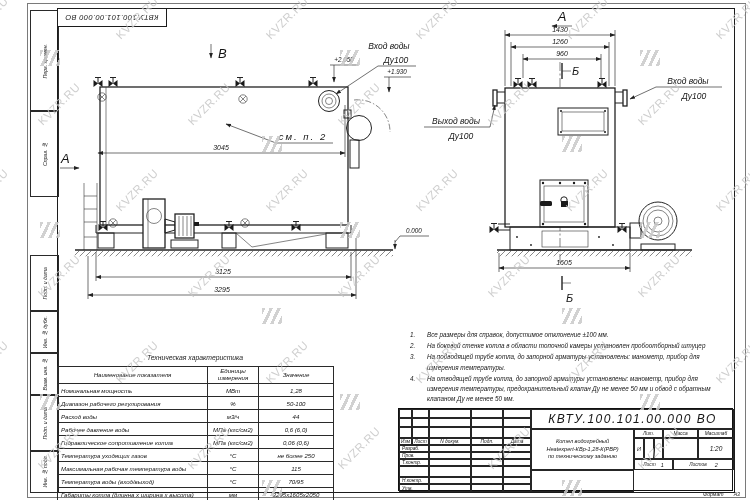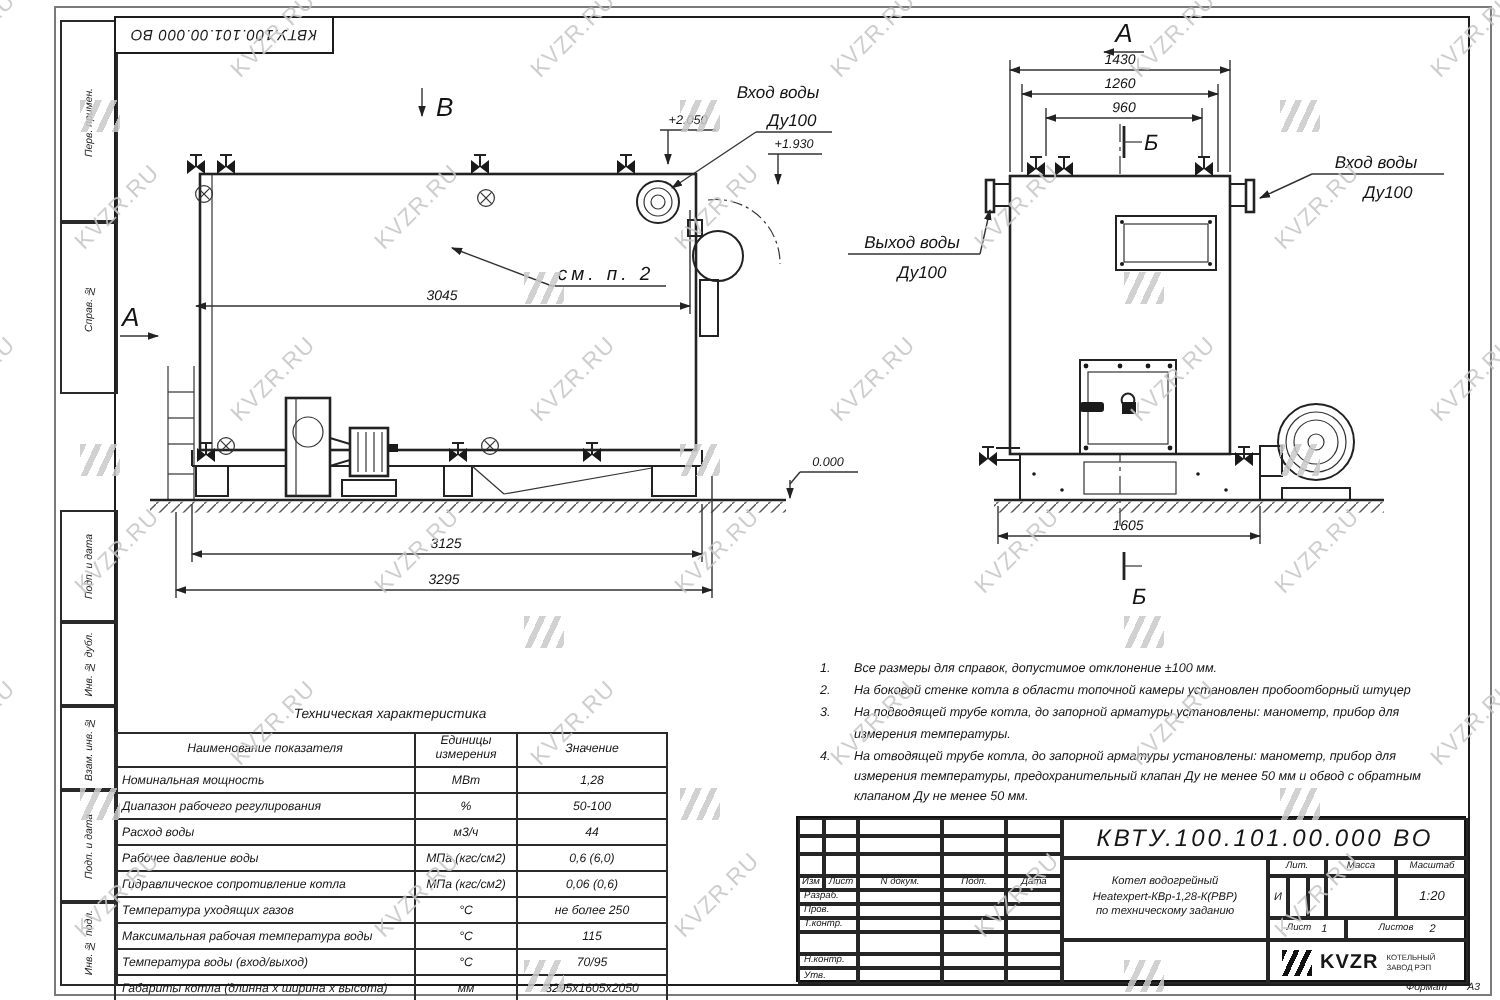--- a/index.html
+++ b/index.html
@@ -517,28 +517,20 @@
 
   <div class="tb" style="left:235px;top:50px;width:39px;height:11px;gap:5px;">
     <span>Лист</span>
       <span style="font-size:5.5px;">1</span>
   </div>
   <div class="tb" style="left:274px;top:50px;width:61px;height:11px;gap:8px;">
     <span>Листов</span>
       <span style="font-size:5.5px;">2</span>
   </div>
 
-  <div class="tb" id="tb-logo" style="left:235px;top:61px;width:100px;height:22px;">
-    <span class="logo-bars"></span>
-    <span class="logo-word">KVZR</span>
-    <span class="logo-sub">
-      <span>КОТЕЛЬНЫЙ</span>
-      <span>ЗАВОД РЭП</span>
-    </span>
-  </div>
 </div>
 
 <div class="abs z20" id="format-note">
   <span>Формат</span>
   <span>А3</span>
 </div>
 
 <div class="abs" id="wm">
     <span class="wm-text" style="left: -40px; top: 12px;">KVZR.RU</span>
     <span class="wm-logo" style="left: 40px; top: 50px;"></span>

